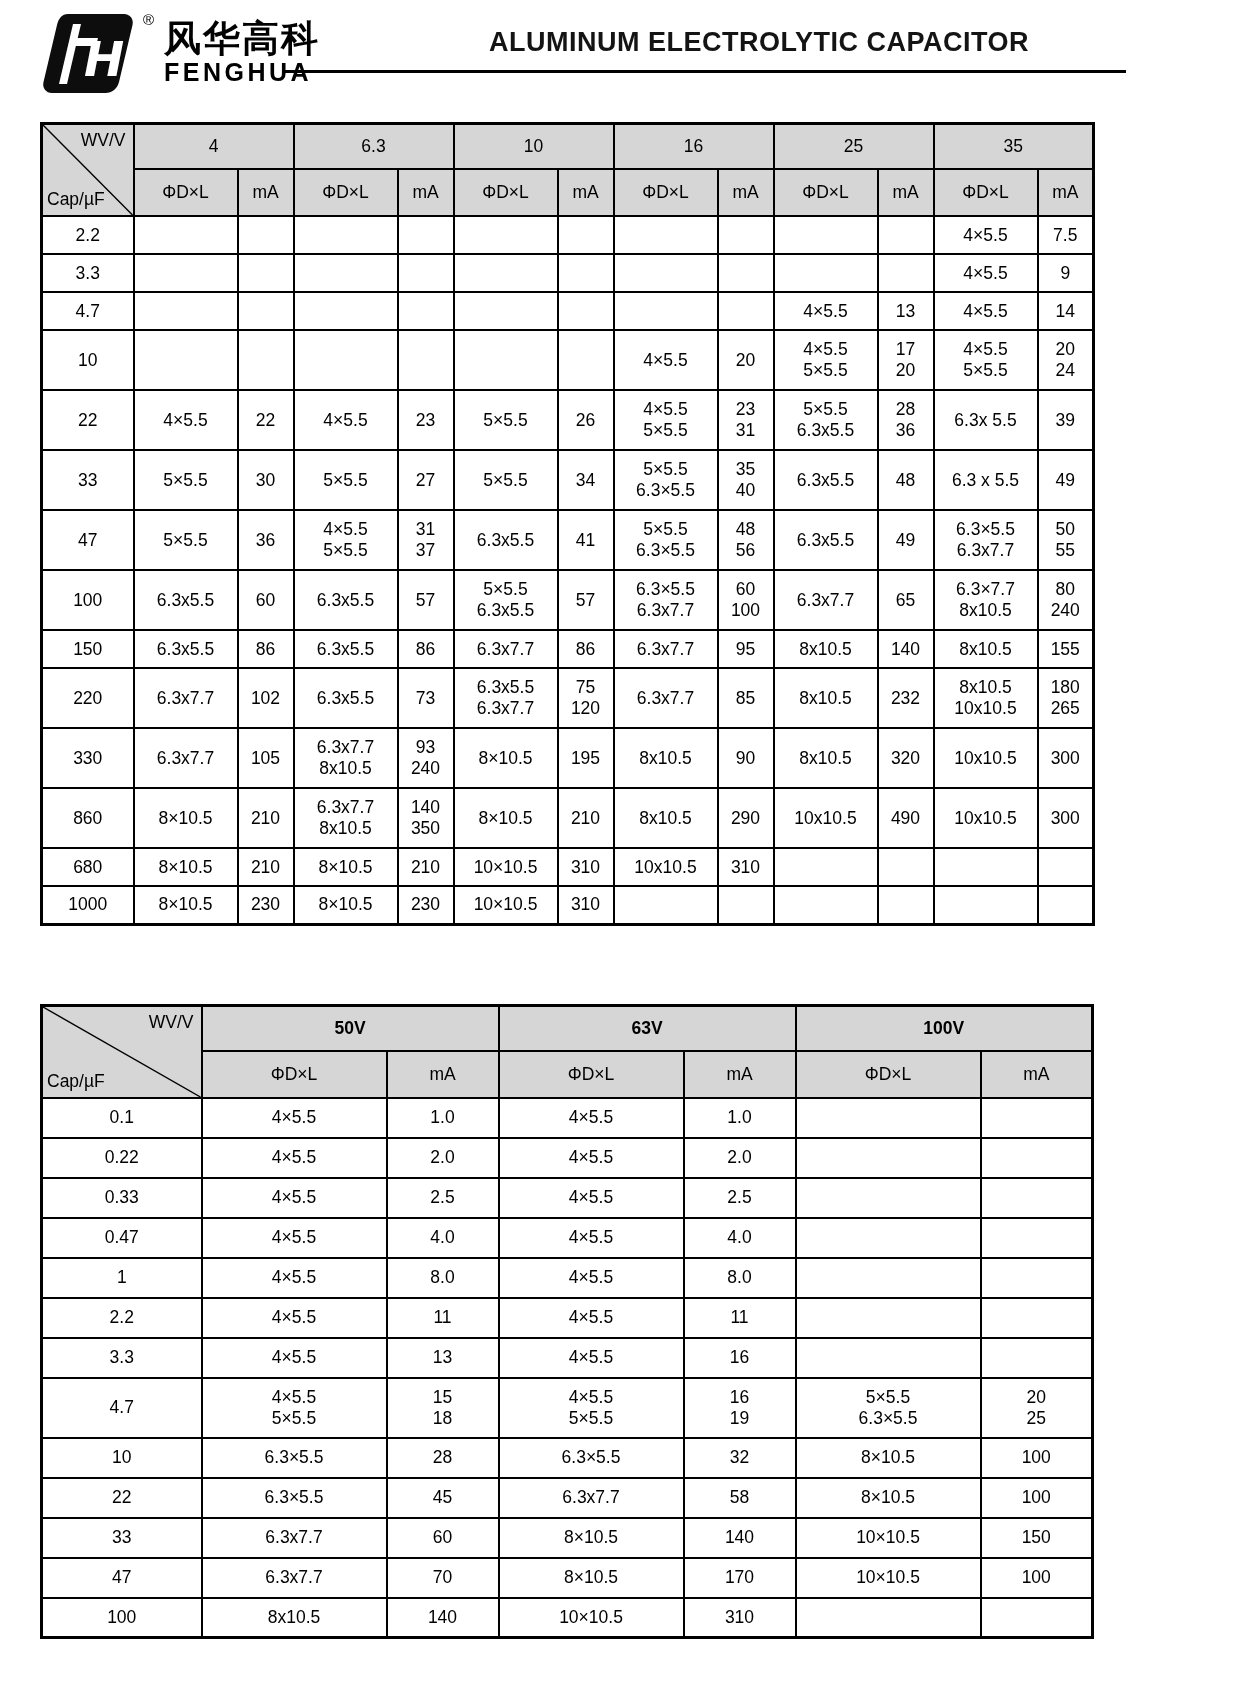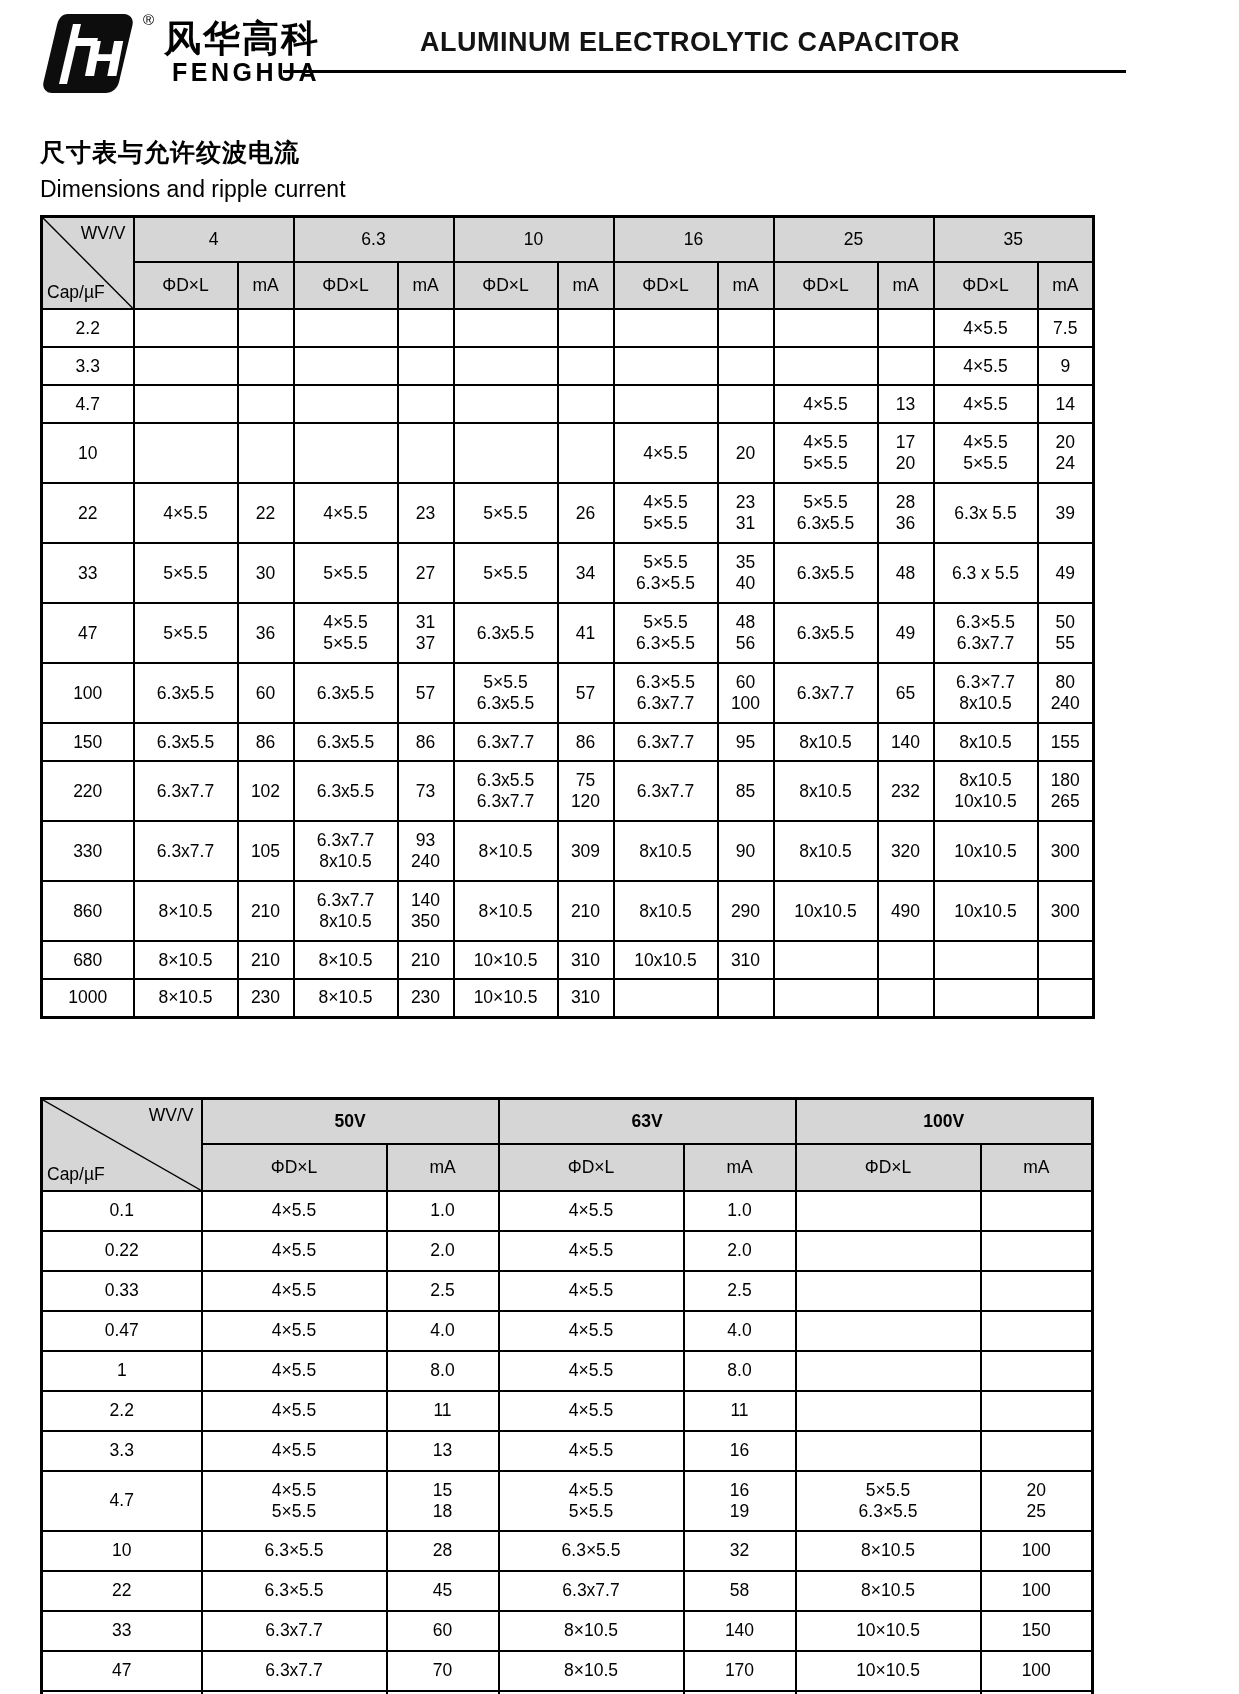--- a/index.html
+++ b/index.html
@@ -4,24 +4,24 @@
 <style>
   html,body{margin:0;padding:0;background:#fff;}
   .page{position:relative;width:1239px;height:1694px;background:#fff;color:#000;
         font-family:"Liberation Sans","DejaVu Sans",sans-serif;overflow:hidden;}
 
   
   .hdr{position:relative;height:120px;}
   .logo-wrap{position:absolute;left:40px;top:12px;display:flex;align-items:flex-start;}
   .logo-svg{display:block;}
   .reg{font-size:15px;line-height:1;margin:0 2px 0 3px;}
-  .brand{margin-left:8px;margin-top:8px;text-align:right;}
+  .brand{margin-left:8px;margin-top:8px;}
   .brand-cn{font-size:37px;font-weight:bold;letter-spacing:2px;line-height:1.02;}
   .brand-en{font-size:25px;font-weight:bold;letter-spacing:3.5px;line-height:1.15;}
-  .title{position:absolute;top:27px;left:420px;width:678px;margin:0;text-align:left;
+  .title{position:absolute;top:27px;left:420px;width:678px;margin:0;text-align:center;
          font-size:27px;font-weight:bold;color:#141414;letter-spacing:.5px;}
   .title-rule{position:absolute;top:70px;left:283px;width:843px;height:3px;background:#000;}
 
   
   .sec{margin:16px 0 12px 40px;}
   .sec-cn{font-size:25px;font-weight:bold;letter-spacing:1px;}
   .sec-en{font-size:23px;margin-top:7px;}
 
   
   table.cap-table{border-collapse:collapse;margin-left:40px;table-layout:fixed;border:3px solid #000;}
@@ -69,24 +69,20 @@
       <span class="reg">®</span>
       <div class="brand">
         <div class="brand-cn">风华高科</div>
         <div class="brand-en">FENGHUA</div>
       </div>
     </div>
     <h1 class="title">ALUMINUM ELECTROLYTIC CAPACITOR</h1>
     <div class="title-rule"></div>
   </header>
 
-  <div class="sec">
-    <div class="sec-cn">尺寸表与允许纹波电流</div>
-    <div class="sec-en">Dimensions and ripple current</div>
-  </div>
 
   <table id="table1" class="cap-table">
     <thead>
       <tr class="volt-row">
         <td class="corner cap" rowspan="2">
           <svg class="diag" viewBox="0 0 100 100" preserveAspectRatio="none">
             <line x1="0" y1="0" x2="100" y2="100" stroke="#000" stroke-width="1.4" vector-effect="non-scaling-stroke"></line>
           </svg>
           <span class="c-top">WV/V</span>
           <span class="c-bot">Cap/µF</span>
@@ -291,21 +287,21 @@
         </tr>
         <tr class="tall">
           <td class="cap">330</td>
           <td class="dim">6.3x7.7</td>
           <td class="ma">105</td>
           <td class="dim">6.3x7.7
 8x10.5</td>
           <td class="ma">93
 240</td>
           <td class="dim">8×10.5</td>
-          <td class="ma">309</td>
+          <td class="ma">195</td>
           <td class="dim">8x10.5</td>
           <td class="ma">90</td>
           <td class="dim">8x10.5</td>
           <td class="ma">320</td>
           <td class="dim">10x10.5</td>
           <td class="ma">300</td>
         </tr>
         <tr class="tall">
           <td class="cap">860</td>
           <td class="dim">8×10.5</td>

